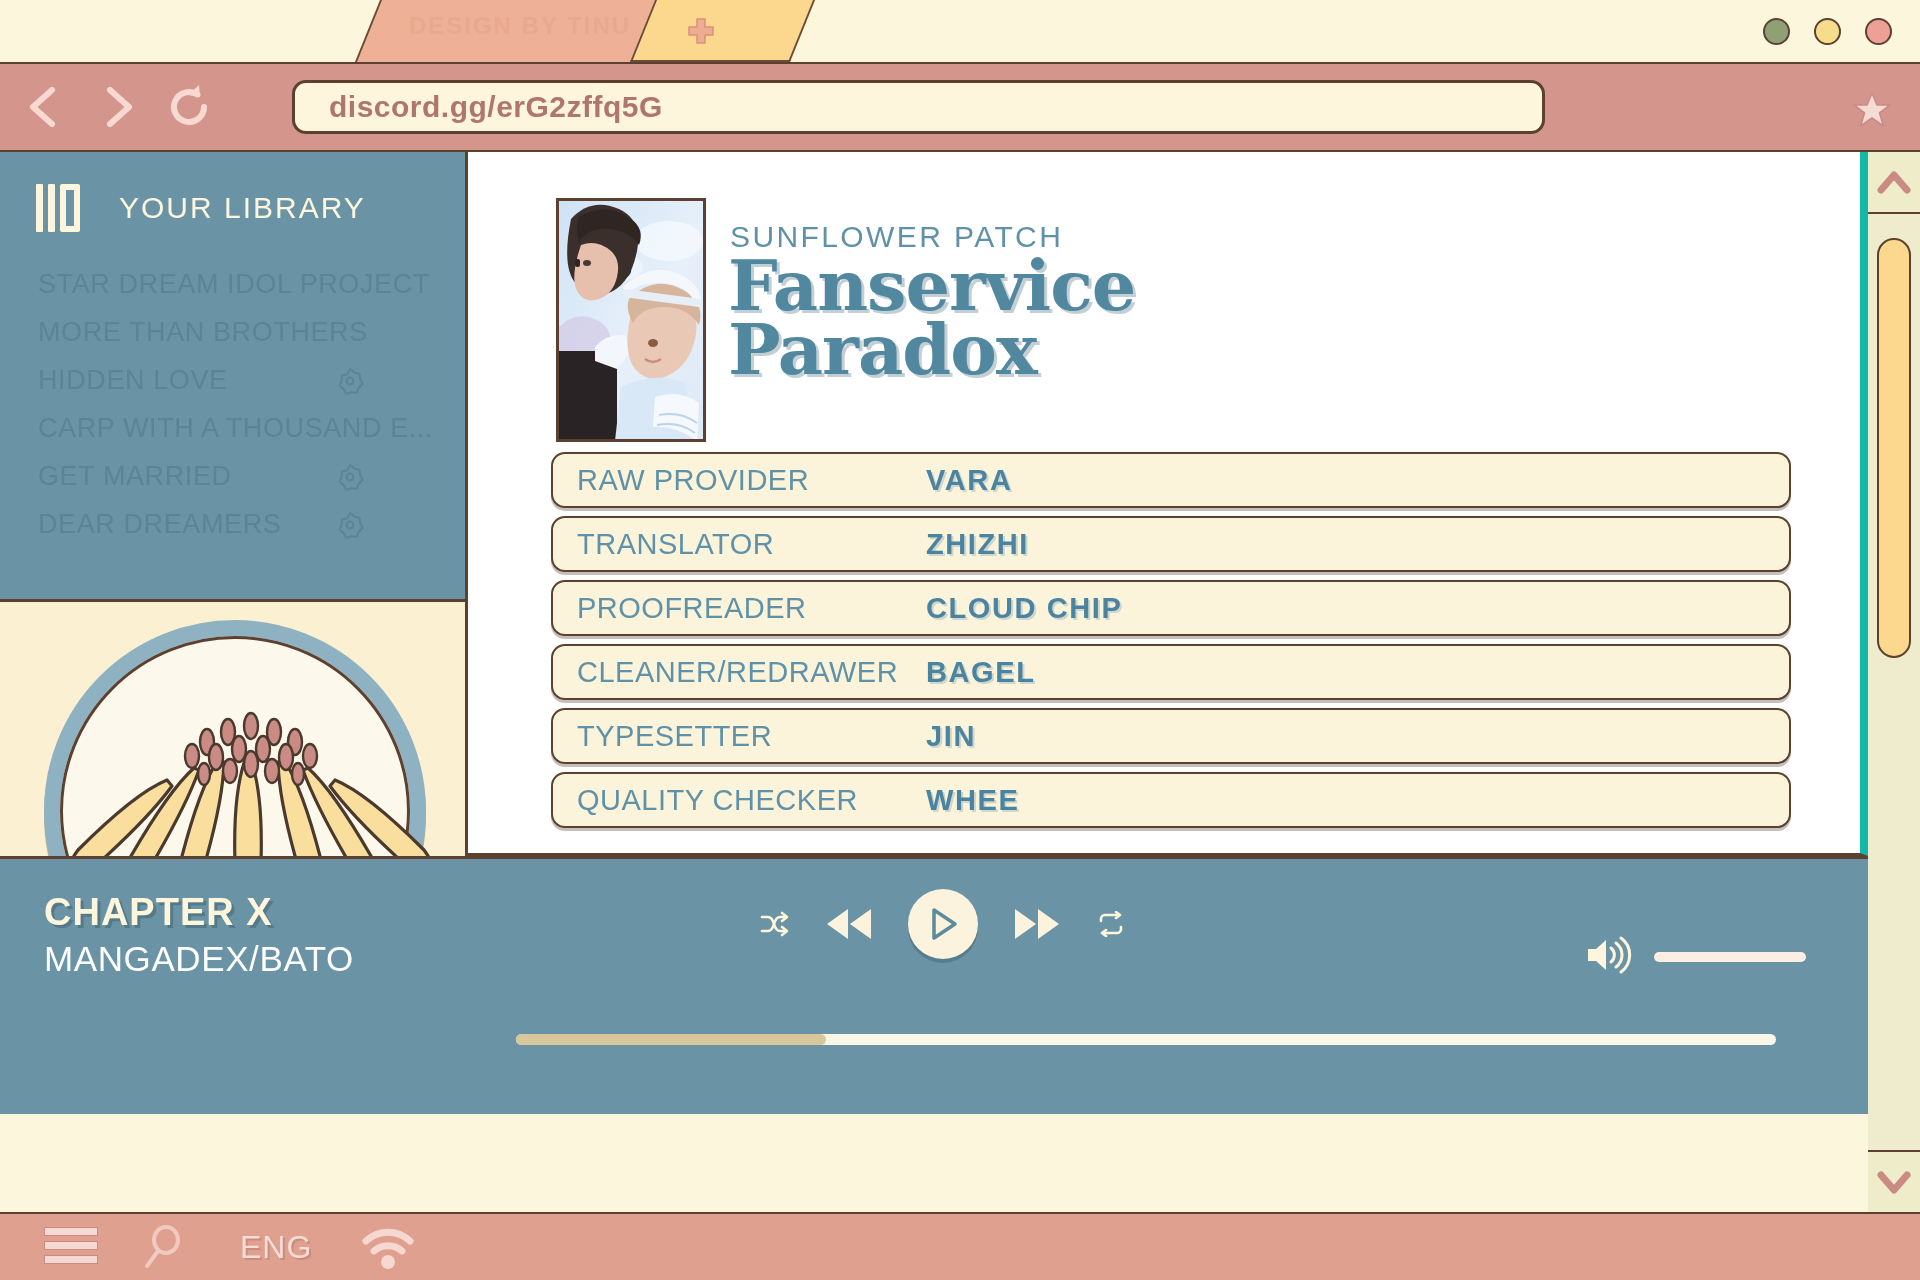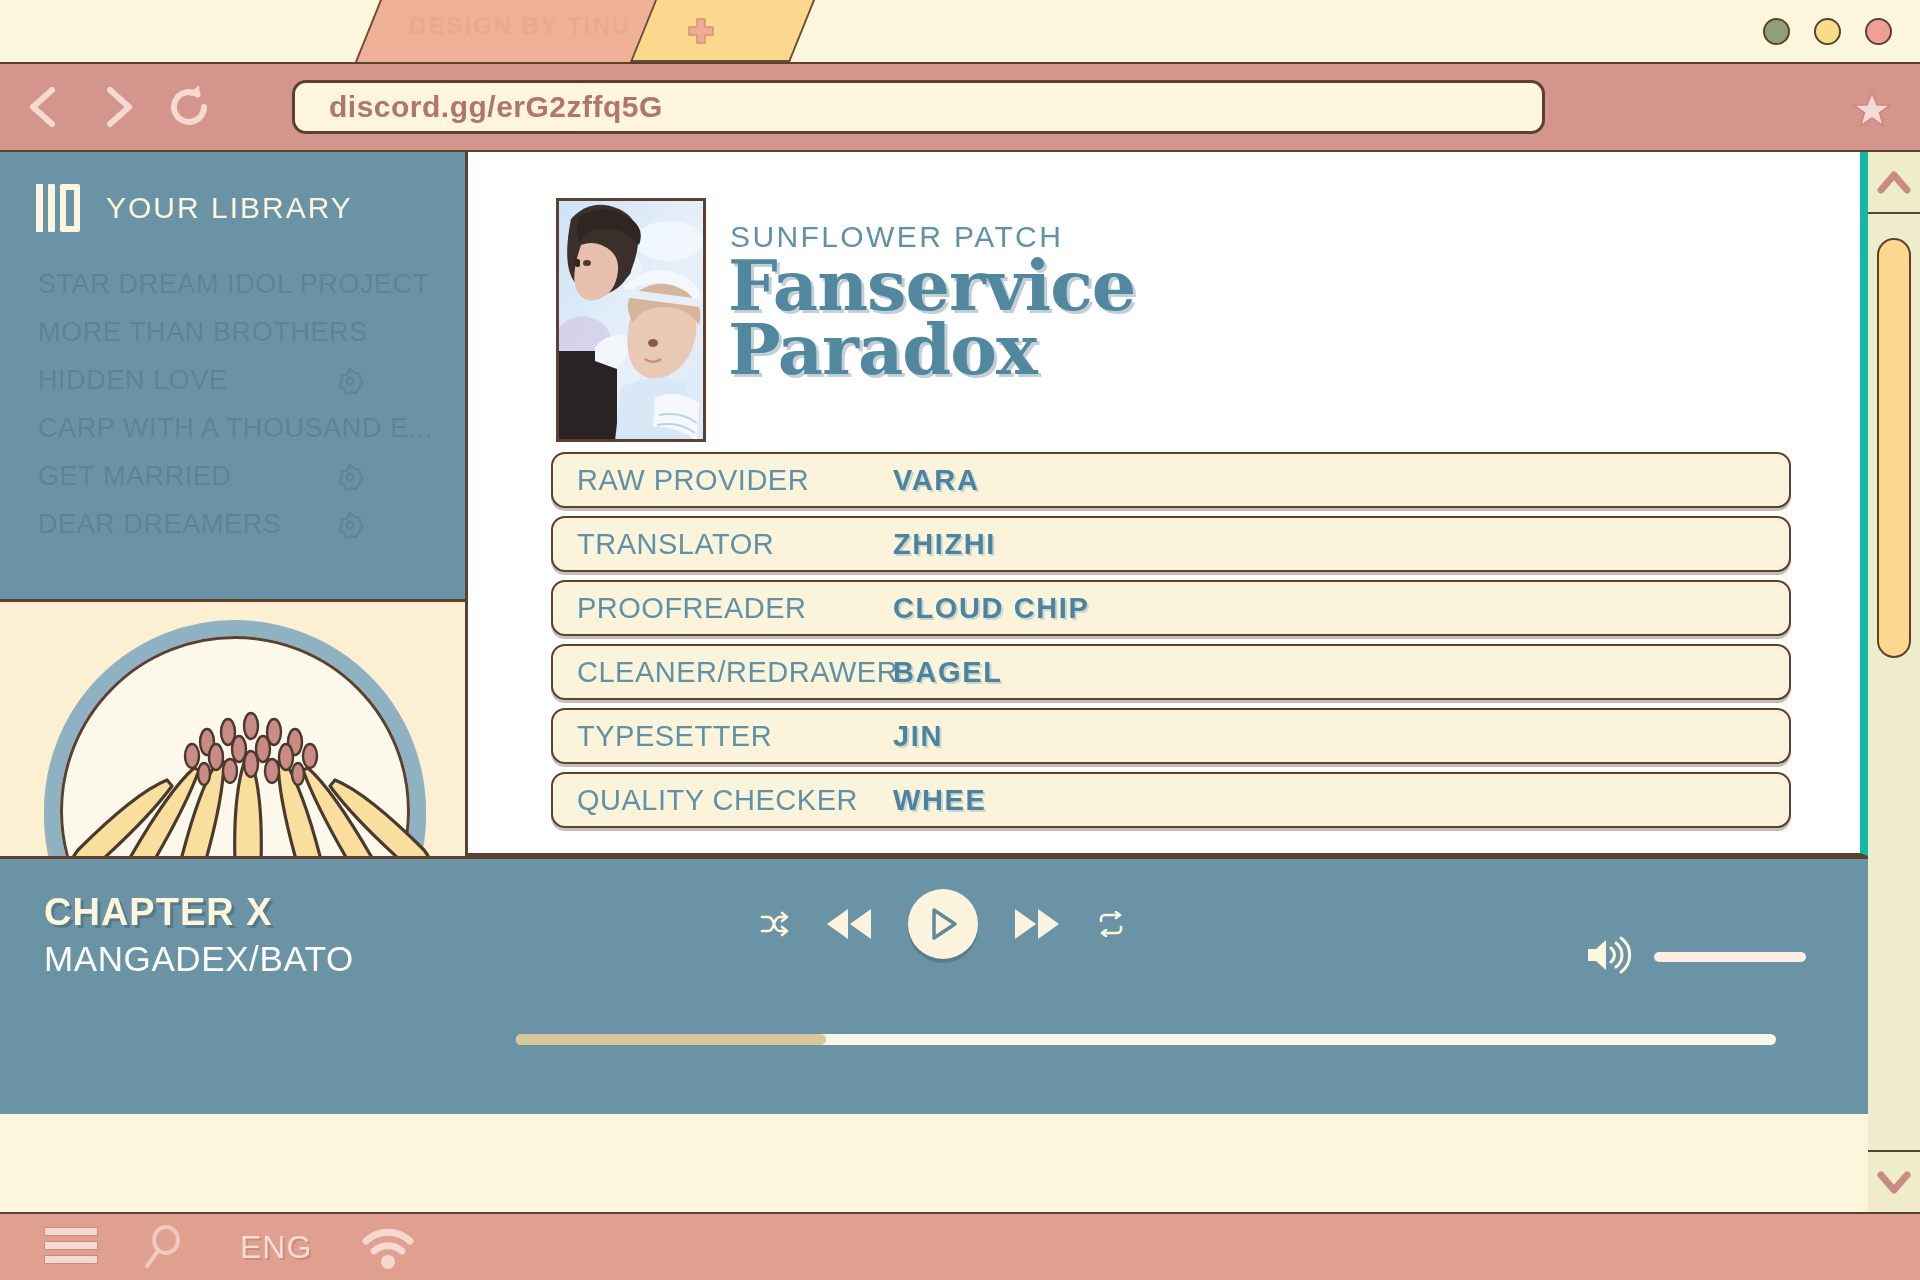--- a/index.html
+++ b/index.html
@@ -99,21 +99,21 @@
     position: absolute; left: 0; top: 152px; width: 1920px; height: 1060px;
   }
 
   
   .sidebar {
     position: absolute; left: 0; top: 0; width: 468px; height: 450px;
     background: #6a94a5;
     border-right: 3px solid #5c4030;
     border-bottom: 3px solid #5c4030;
   }
-  .lib-head { display: flex; align-items: center; gap: 26px; padding: 32px 0 0 36px; }
+  .lib-head { display: flex; align-items: center; gap: 39px; padding: 32px 0 0 36px; }
   .lib-icon { width: 44px; height: 48px; position: relative; }
   .lib-icon i {
     position: absolute; top: 0; width: 7px; height: 48px;
     background: #fdf6dc; border-radius: 1px;
   }
   .lib-icon i:nth-child(1) { left: 0; }
   .lib-icon i:nth-child(2) { left: 12px; }
   .lib-icon .sq {
     position: absolute; left: 24px; top: 0; width: 20px; height: 48px;
     background: transparent; border: 6px solid #fdf6dc; border-radius: 2px;
@@ -192,20 +192,21 @@
     display: flex; align-items: center;
     box-shadow: 0 3px 0 rgba(90,70,55,.35);
   }
   .credit-label {
     width: 340px; padding-left: 24px;
     font-size: 29px; letter-spacing: .5px; color: #5f92a8;
   }
   .credit-value {
     font-size: 29px; font-weight: 700; letter-spacing: 1.6px; color: #4b84a0;
     text-shadow: 2px 2px 0 rgba(140,170,185,.4);
+    margin-left: 33px;
   }
 
   
   .scrollbar {
     position: absolute; left: 1868px; top: 0; width: 52px; height: 1060px;
     background: #eeeccc;
   }
   .sb-btn {
     width: 52px; height: 62px;
     background: #efecca;

